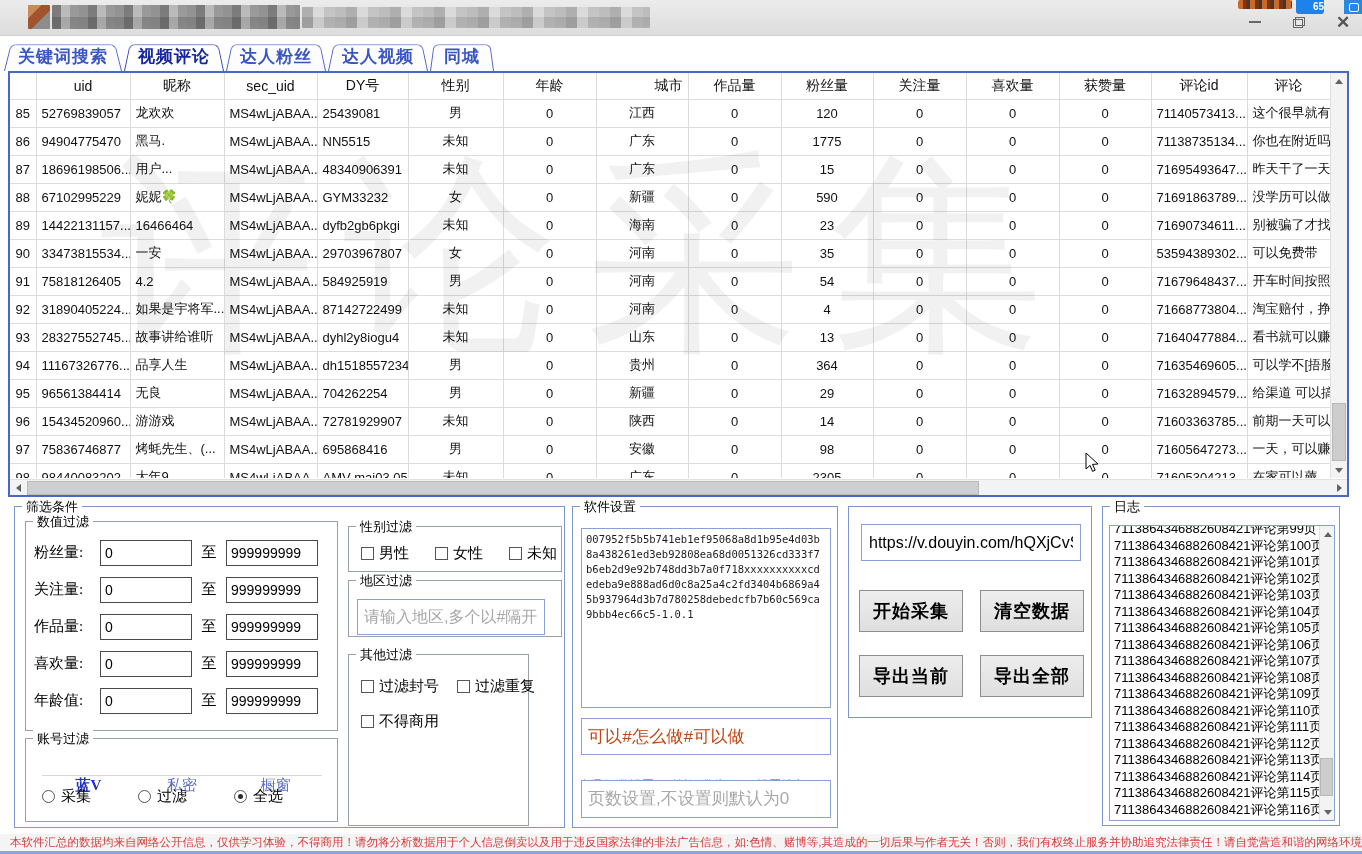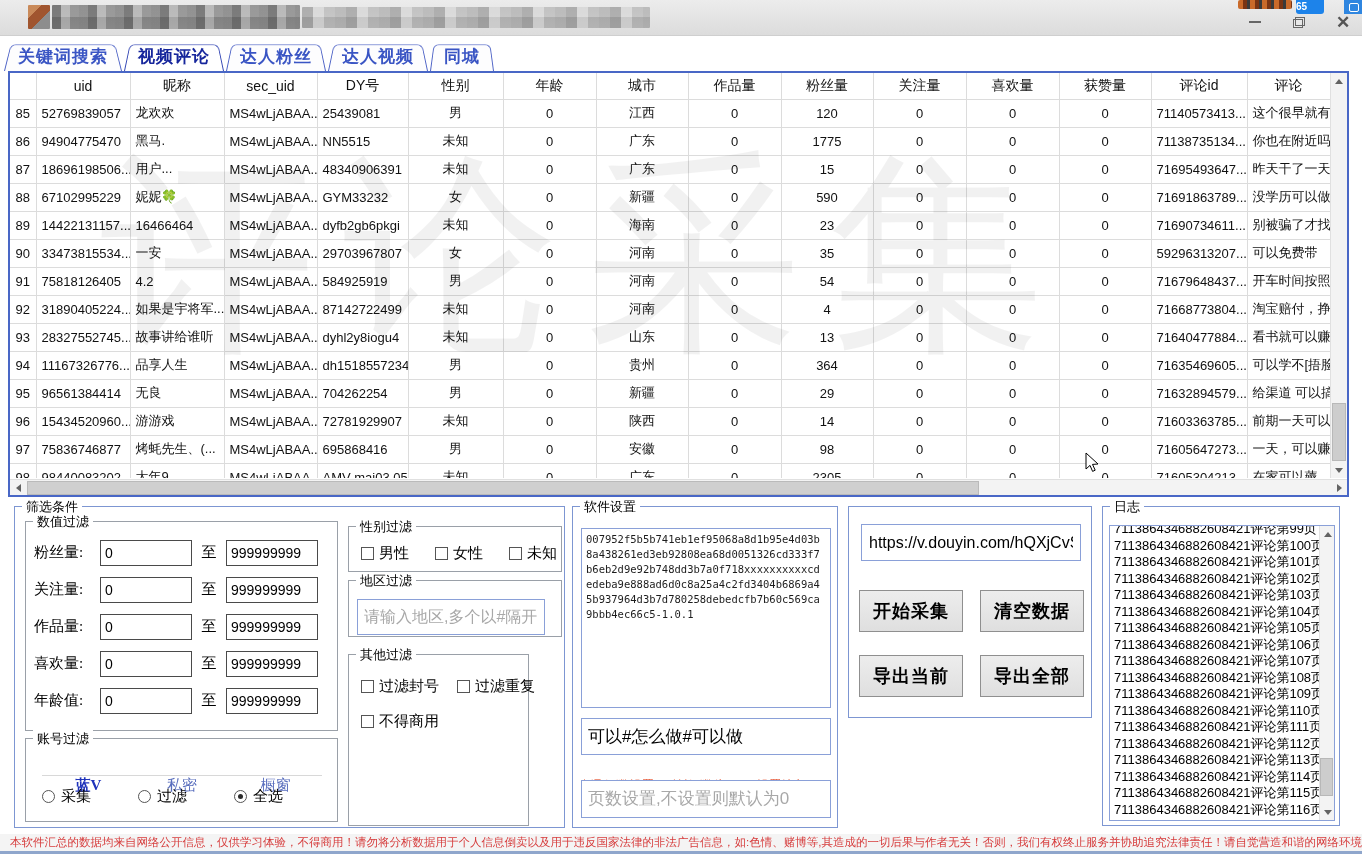--- a/index.html
+++ b/index.html
@@ -22,21 +22,21 @@
       background-size:36px 100%,100% 24px,100% 100%; }
   .mosaic-light { left:302px; top:7px; width:348px; height:21px;
       background-image:
         linear-gradient(90deg, rgba(0,0,0,.16) 0 11px, rgba(255,255,255,.22) 11px 22px, rgba(0,0,0,.06) 22px 33px, rgba(100,100,100,.18) 33px 44px),
         linear-gradient(rgba(255,255,255,.15) 0 10px, rgba(0,0,0,.08) 10px 21px),
         linear-gradient(#c6c6c6,#cecece);
       background-size:44px 100%,100% 21px,100% 100%; }
   .smudge { position:absolute; left:1238px; top:0; width:54px; height:9px; border-radius:2px;
       background:repeating-linear-gradient(90deg,#c96a2a 0 5px,#7a3413 5px 9px,#3a3a3a 9px 12px); filter:blur(.4px); }
   .badge65 { position:absolute; left:1296px; top:0; width:28px; height:14px; background:#1d83ea;
-      color:#fff; font-size:10px; font-weight:bold; text-align:left; line-height:14px;
+      color:#fff; font-size:10px; font-weight:bold; text-align:right; line-height:14px;
       border-radius:0 0 3px 3px; }
   .bluesq { position:absolute; left:1344px; top:0; width:18px; height:14px; background:#2f86e0; }
   .bluesq::after { content:""; position:absolute; left:5px; top:3px; width:8px; height:7px;
       border:1.5px solid #fff; border-radius:2px; }
   .winbtns { position:absolute; right:8px; top:12px; display:flex; gap:22px; align-items:center; }
   .wbtn { width:22px; height:20px; display:flex; align-items:center; justify-content:center; color:#555; }
   .min-glyph { width:12px; height:2px; background:#666; }
   .max-glyph { position:relative; width:12px; height:11px; }
   .max-glyph::before { content:""; position:absolute; left:0; bottom:0; width:8px; height:7px; border:1.5px solid #666; background:#e8e8e8; }
   .max-glyph::after  { content:""; position:absolute; right:0; top:0; width:8px; height:7px; border:1.5px solid #666; }
@@ -63,21 +63,21 @@
   table.grid { border-collapse:collapse; table-layout:fixed; width:1320px; }
   table.grid th, table.grid td { border:1px solid #dcdcdc; font-size:13px; color:#111;
       height:28px; padding:0 5px; overflow:hidden; white-space:nowrap; background:transparent; }
   table.grid thead th { height:26px; font-size:14px; font-weight:normal; text-align:center;
       border-top:none; background:#fff; }
   table.grid th:first-child, table.grid td:first-child { border-left:none; }
   table.grid th:nth-child(1) { width:26px; }
   table.grid th:nth-child(2) { width:94px; }  table.grid th:nth-child(3) { width:94px; }
   table.grid th:nth-child(4) { width:93px; }  table.grid th:nth-child(5) { width:91px;text-align:center; }
   table.grid th:nth-child(6) { width:95px; }  table.grid th:nth-child(7) { width:93px; }
-  table.grid th:nth-child(8) { width:92px; }  table.grid th:nth-child(9) { width:93px; }
+  table.grid th:nth-child(8) { width:92px;text-align:right; }  table.grid th:nth-child(9) { width:93px; }
   table.grid th:nth-child(10){ width:92px; }  table.grid th:nth-child(11){ width:93px;text-align:center; }
   table.grid th:nth-child(12){ width:93px; }  table.grid th:nth-child(13){ width:92px; }
   table.grid th:nth-child(14){ width:96px; }  table.grid th:nth-child(15){ width:83px; }
   td:nth-child(1) { text-align:center; color:#222; }
   td:nth-child(n+6):nth-child(-n+13) { text-align:center; }
   td:nth-child(2),td:nth-child(3),td:nth-child(4),td:nth-child(5),
   td:nth-child(14),td:nth-child(15) { text-align:left; }
 
   
   .vscroll { position:absolute; right:0; top:0; width:17px; height:405px; background:#f3f3f3;
@@ -131,21 +131,21 @@
   .region-input { position:absolute; left:8px; top:18px; width:188px; height:36px;
       border:1px solid #8aa0d8; font-size:16px; padding:0 6px; color:#000; }
   .other-wrap { position:absolute; left:12px; top:22px; width:192px; display:flex; flex-wrap:wrap; row-gap:16px; }
   .other-wrap .cb-item { width:96px; }
 
   
   .token-box { position:absolute; left:8px; top:21px; width:250px; height:180px;
       border:1px solid #8aa0d8; padding:3px 4px; font-family:"DejaVu Sans Mono", monospace;
       font-size:10.5px; line-height:15px; color:#1c1c1c; word-break:break-all; overflow:hidden; }
   .kw-input { position:absolute; left:8px; top:211px; width:250px; height:37px;
-      border:1px solid #8aa0d8; font-size:17px; padding:0 6px; color:#000000; }
+      border:1px solid #8aa0d8; font-size:17px; padding:0 6px; color:#c2410c;font-family:Liberation Mono, monospace; }
   .red-hint { position:absolute; left:9px; top:270px; font-size:12px; color:#e02b00; white-space:nowrap;font-family:Liberation Mono, monospace; }
   .pages-input { position:absolute; left:8px; top:273px; width:250px; height:38px;
       border:1px solid #8aa0d8; font-size:17px; padding:0 6px; color:#000; }
   input::placeholder { color:#a8a8a8; }
 
   
   .url-input { position:absolute; left:12px; top:17px; width:220px; height:37px;
       border:1px solid #8aa0d8; font-size:16px; padding:0 7px; color:#000;
       font-family:"Liberation Sans", sans-serif; }
   .btn-grid { position:absolute; left:10px; top:83px; display:grid;
@@ -333,21 +333,21 @@
             <td>MS4wLjABAA...</td>
             <td>29703967807</td>
             <td>女</td>
             <td>0</td>
             <td>河南</td>
             <td>0</td>
             <td>35</td>
             <td>0</td>
             <td>0</td>
             <td>0</td>
-            <td>59296313207...</td>
+            <td>53594389302...</td>
             <td>可以免费带</td>
           </tr>
             <tr>
             <td>91</td>
             <td>75818126405</td>
             <td>4.2</td>
             <td>MS4wLjABAA...</td>
             <td>584925919</td>
             <td>男</td>
             <td>0</td>

